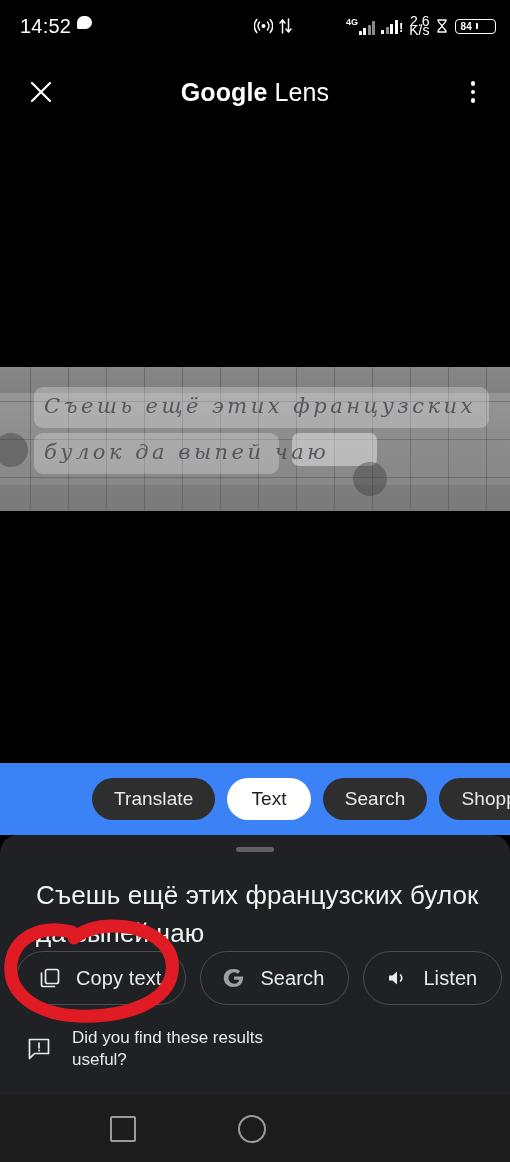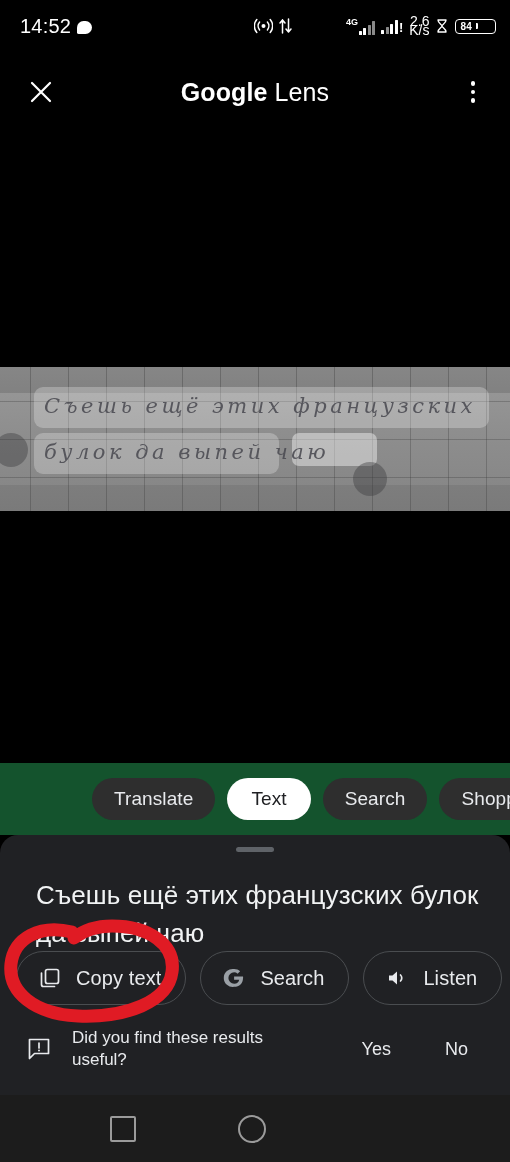--- a/index.html
+++ b/index.html
@@ -17,21 +17,21 @@
   }
 
   
   #status-bar {
     position: absolute; top: 0; left: 0;
     width: 510px; height: 52px;
     display: flex; align-items: center;
     padding: 0 14px 0 20px;
     color: #fff;
   }
-  #status-left { display: flex; align-items: center; gap: 6px; }
+  #status-left { display: flex; align-items: flex-start; gap: 6px; }
   #status-clock { font-size: 20px; font-weight: 500; letter-spacing: .2px; }
   .bubble-glyph {
     width: 15px; height: 13px; background: #fff;
     border-radius: 7px 7px 7px 2px;
     position: relative; top: 1px;
   }
   #status-right {
     margin-left: auto;
     display: flex; align-items: center; gap: 6px;
   }
@@ -128,21 +128,21 @@
     position: absolute; width: 34px; height: 34px;
     border-radius: 50%; background: rgba(60,60,62,.42);
   }
   #handle-start { left: -6px; top: 66px; }
   #handle-end { left: 353px; top: 95px; }
 
   
   #mode-bar {
     position: absolute; top: 763px; left: 0;
     width: 510px; height: 72px;
-    background: #14532d;
+    background: #3b82f6;
     display: flex; align-items: center; gap: 12px;
     padding-left: 92px;
     overflow: hidden;
   }
   .mode-chip {
     flex: 0 0 auto;
     height: 42px; padding: 0 22px;
     border-radius: 21px;
     display: flex; align-items: center;
     background: #2e2e2e; color: #e8eaed;
@@ -364,24 +364,20 @@
 
   <div id="feedback-row">
     <span id="feedback-icon">
       <svg width="26" height="26" viewBox="0 0 26 26">
         <path d="M3.5 3.5h19v14h-14l-5 5z" stroke="#e8eaed" stroke-width="1.7" fill="none" stroke-linejoin="round"></path>
         <path d="M13 7v5" stroke="#e8eaed" stroke-width="1.7" stroke-linecap="round"></path>
         <circle cx="13" cy="14.6" r="1" fill="#e8eaed"></circle>
       </svg>
     </span>
     <span id="feedback-text">Did you find these results useful?</span>
-    <span id="feedback-actions">
-      <span class="feedback-btn">Yes</span>
-      <span class="feedback-btn">No</span>
-    </span>
   </div>
 
   <svg id="annotation" viewBox="0 0 210 160">
     <path d="M72 32 C 40 24, 14 38, 11 64 C 8 92, 34 114, 78 116 C 126 118, 168 102, 172 72 C 176 44, 148 26, 112 26 C 96 26, 84 30, 74 38" stroke="#e01b24" stroke-width="13" fill="none" stroke-linecap="round" stroke-linejoin="round"></path>
   </svg>
 
   <div id="nav-bar">
     <div class="nav-btn" id="nav-recents"></div>
     <div class="nav-btn" id="nav-home"></div>
     <svg class="nav-btn" id="nav-back" width="26" height="30" viewBox="0 0 26 30" style="border:none;">

